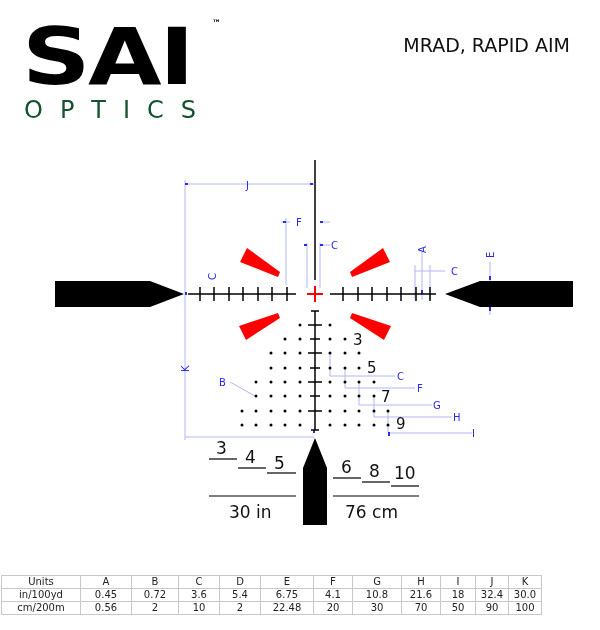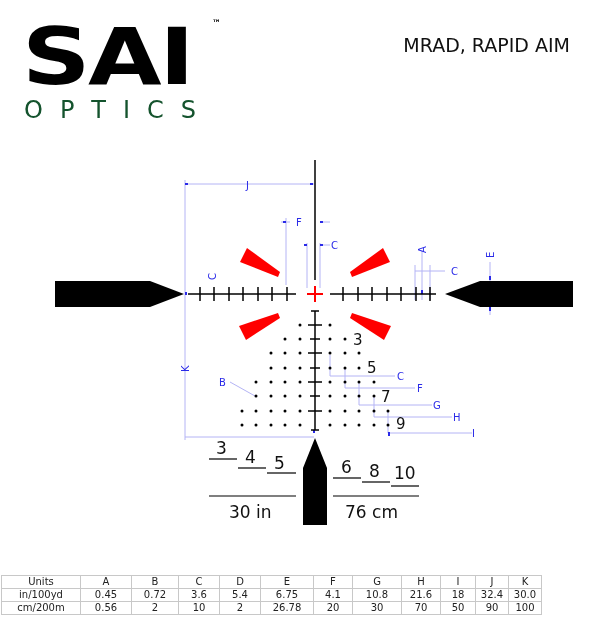--- a/index.html
+++ b/index.html
@@ -263,21 +263,21 @@
     <td>18</td>
     <td>32.4</td>
     <td>30.0</td>
   </tr>
   <tr>
     <td>cm/200m</td>
     <td>0.56</td>
     <td>2</td>
     <td>10</td>
     <td>2</td>
-    <td>26.78</td>
+    <td>22.48</td>
     <td>20</td>
     <td>30</td>
     <td>70</td>
     <td>50</td>
     <td>90</td>
     <td>100</td>
   </tr>
 </tbody>
   </table>
 

